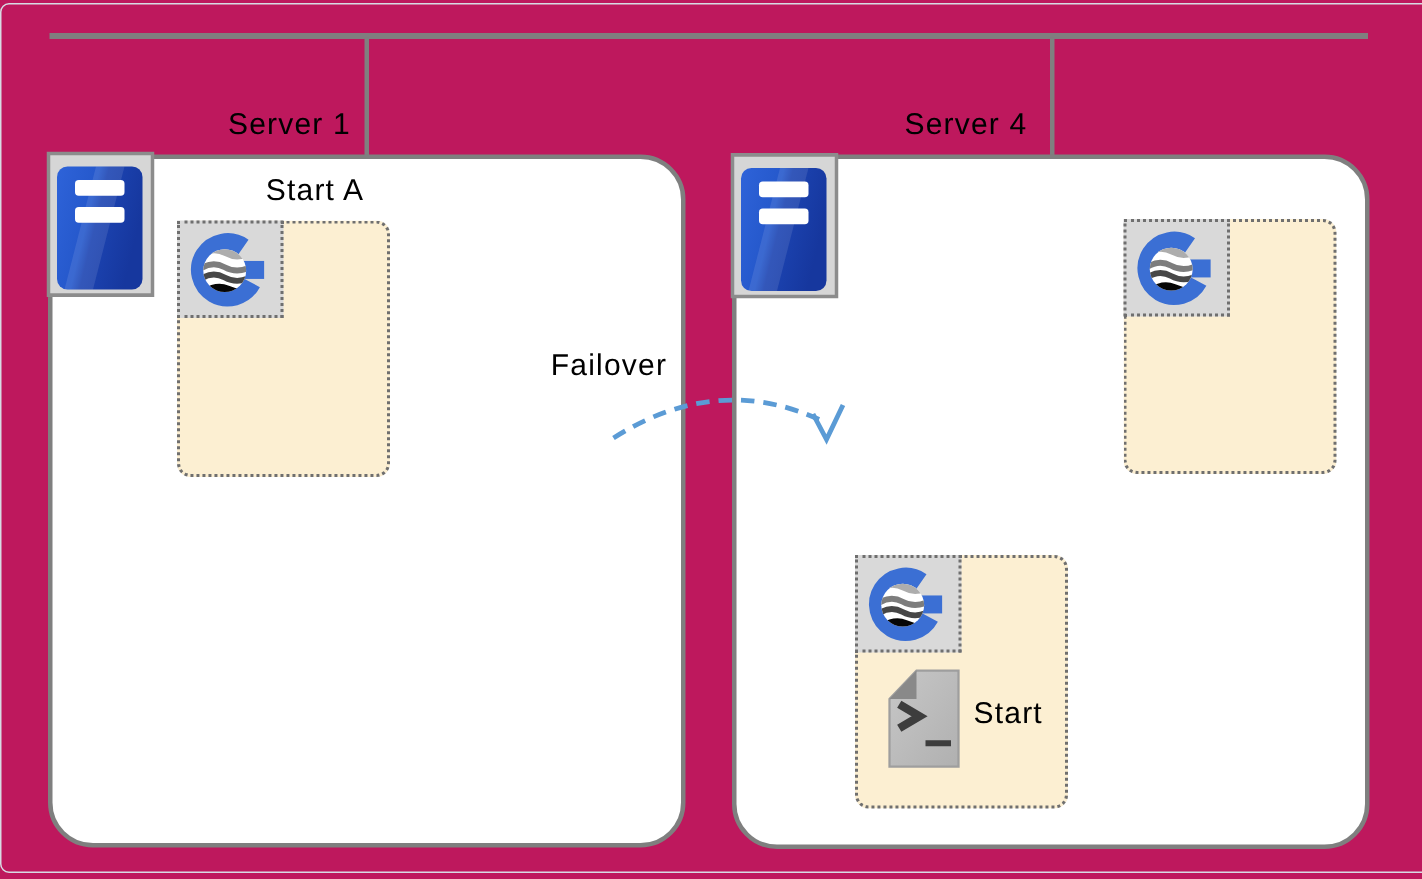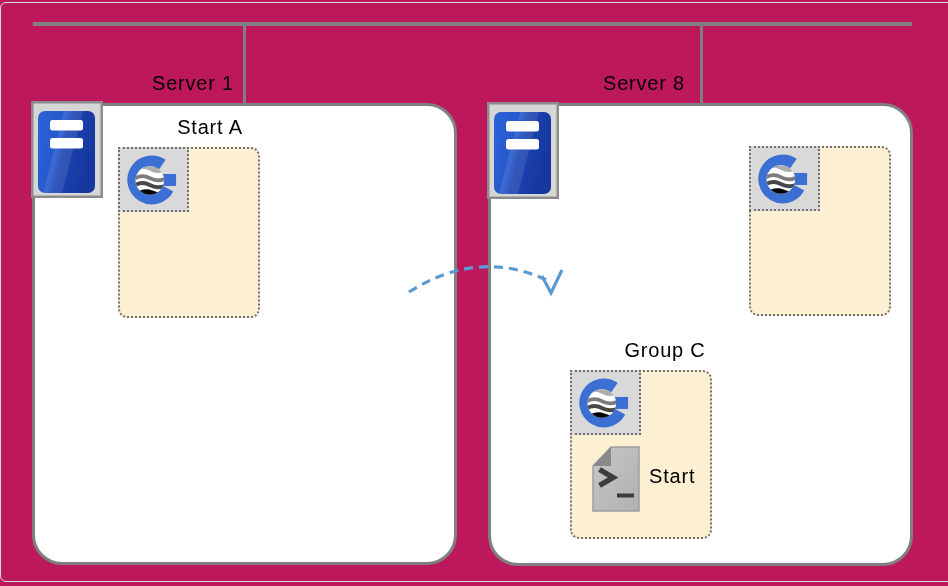--- a/index.html
+++ b/index.html
@@ -99,21 +99,21 @@
     </defs>
   </svg>
 
   <div class="frame"></div>
 
   <div class="hline"></div>
   <div class="vline v1"></div>
   <div class="vline v2"></div>
 
   <div class="lbl lbl-server1">Server 1</div>
-  <div class="lbl lbl-server2">Server 8</div>
+  <div class="lbl lbl-server2">Server 4</div>
 
   <div class="server-box sb1"></div>
   <div class="server-box sb2"></div>
 
   <svg class="srv-icon si1" viewBox="0 0 72 97">
       <use href="#sym-server"></use>
     </svg>
   <svg class="srv-icon si2" viewBox="0 0 72 97">
       <use href="#sym-server"></use>
     </svg>
@@ -126,31 +126,31 @@
       </svg>
   </div>
 
   <div class="group-rect gb"></div>
   <div class="app-icon ai-b">
     <svg viewBox="0 0 70 64">
         <use href="#sym-glogo"></use>
       </svg>
   </div>
 
-  <div class="lbl lbl-group-c">Group C</div>
   <div class="group-rect gc"></div>
   <div class="app-icon ai-c">
     <svg viewBox="0 0 70 64">
         <use href="#sym-glogo"></use>
       </svg>
   </div>
 
   <svg class="script-icon" viewBox="0 0 48 66">
       <use href="#sym-script"></use>
     </svg>
   <div class="lbl lbl-start">Start</div>
 
+  <div class="lbl lbl-failover">Failover</div>
   <svg class="arrow-svg" width="948" height="586">
     <path d="M409 292 Q480 247 551 282" fill="none" stroke="#5b9bd5" stroke-width="3.2" stroke-dasharray="9 6"></path>
     <path d="M542 276 L551 293 L562 270" fill="none" stroke="#5b9bd5" stroke-width="3.2"></path>
   </svg>
 
 </div>
 
 </body></html>

